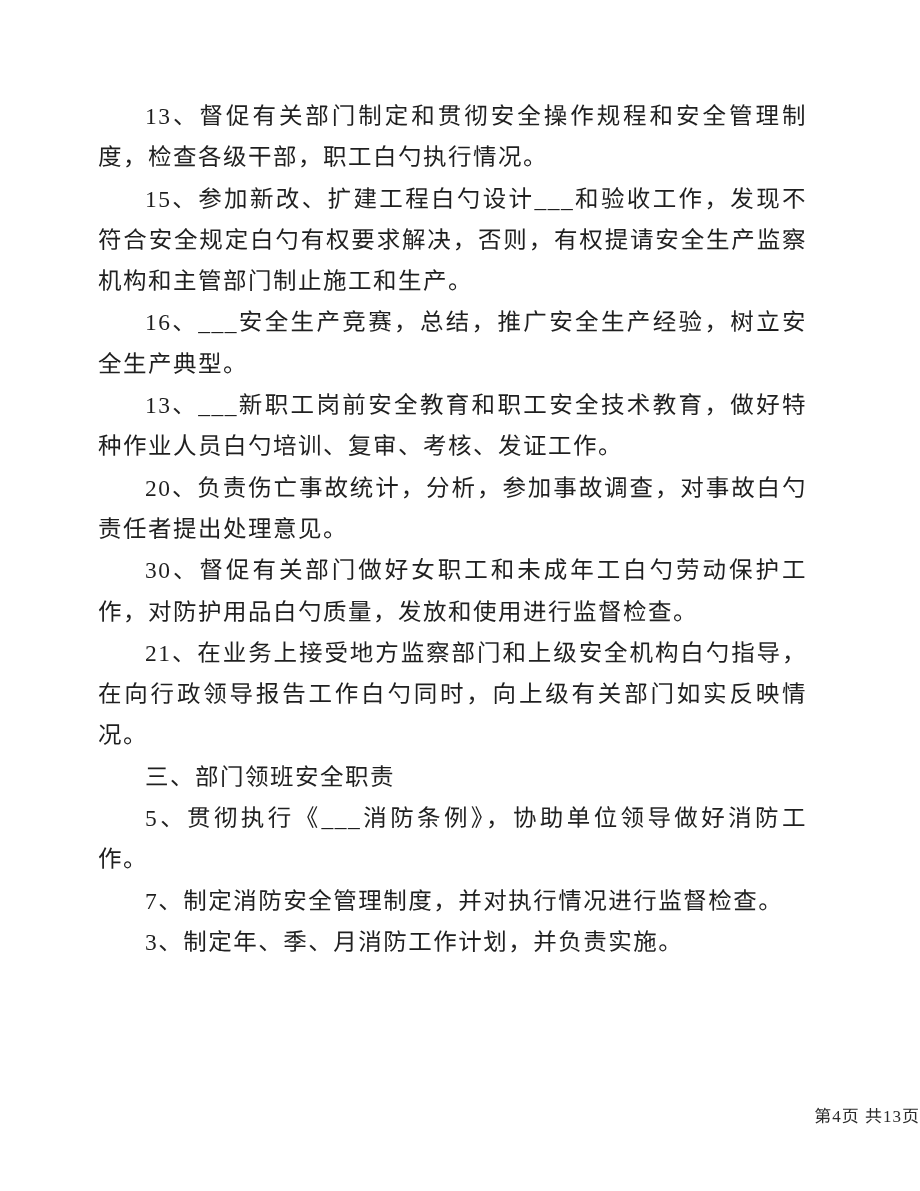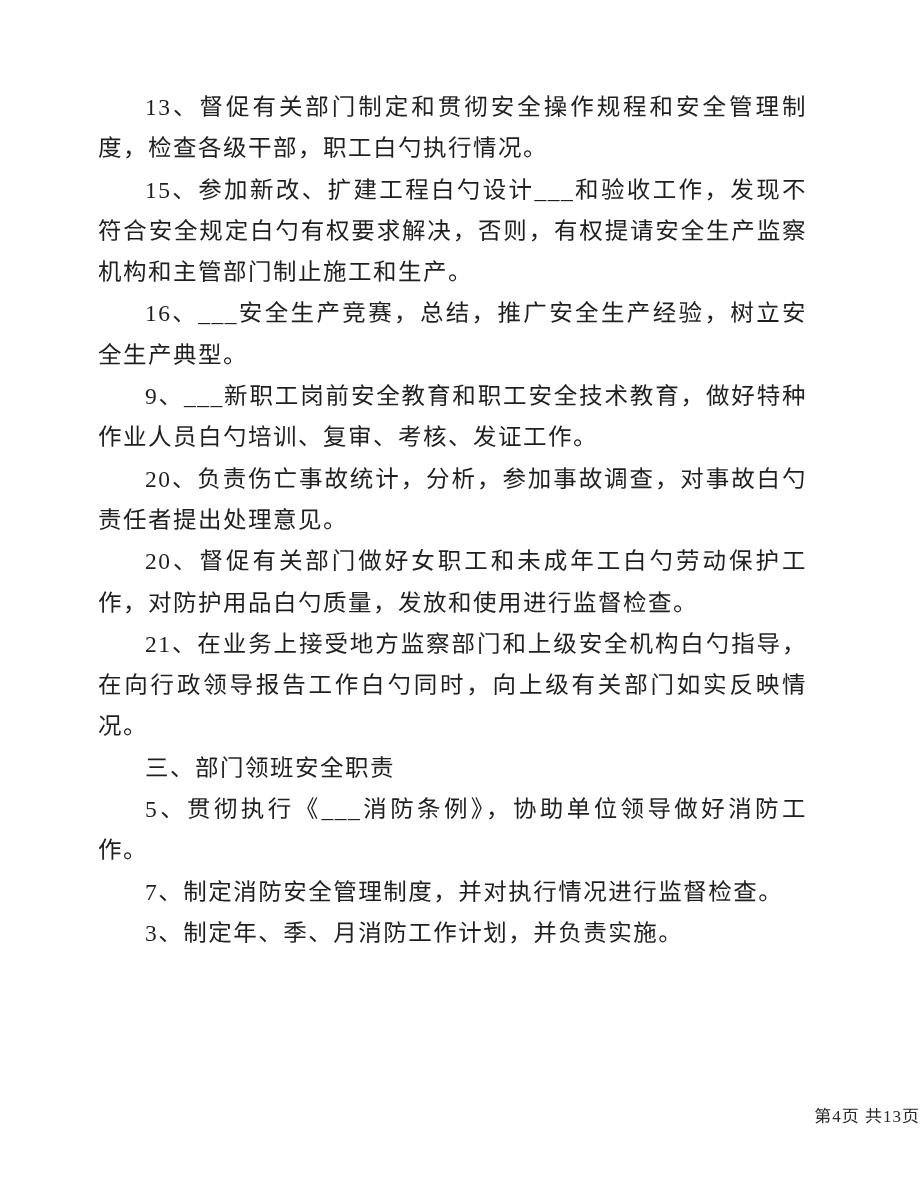--- a/index.html
+++ b/index.html
@@ -12,21 +12,21 @@
     position: relative;
     width: 920px;
     height: 1191px;
     background: #ffffff;
     overflow: hidden;
     font-family: "Liberation Serif", "DejaVu Serif", serif;
   }
   .doc-body {
     position: absolute;
     left: 98px;
-    top: 87px;
+    top: 96px;
     width: 709px;
   }
   .doc-paragraph {
     margin: 0;
     padding: 0;
     font-size: 23.5px;
     line-height: 41.3px;
     color: #1f1f1f;
     text-indent: 2em;
     text-align: justify;
@@ -54,26 +54,26 @@
 
   <div class="doc-body">
 
       <p class="doc-paragraph">13、督促有关部门制定和贯彻安全操作规程和安全管理制度，检查各级干部，职工白勺执行情况。</p>
 
 
       <p class="doc-paragraph">15、参加新改、扩建工程白勺设计___和验收工作，发现不符合安全规定白勺有权要求解决，否则，有权提请安全生产监察机构和主管部门制止施工和生产。</p>
 
       <p class="doc-paragraph">16、___安全生产竞赛，总结，推广安全生产经验，树立安全生产典型。</p>
 
-      <p class="doc-paragraph">9、___新职工岗前安全教育和职工安全技术教育，做好特种作业人员白勺培训、复审、考核、发证工作。</p>
+      <p class="doc-paragraph">13、___新职工岗前安全教育和职工安全技术教育，做好特种作业人员白勺培训、复审、考核、发证工作。</p>
 
 
       <p class="doc-paragraph">20、负责伤亡事故统计，分析，参加事故调查，对事故白勺责任者提出处理意见。</p>
 
-      <p class="doc-paragraph">20、督促有关部门做好女职工和未成年工白勺劳动保护工作，对防护用品白勺质量，发放和使用进行监督检查。</p>
+      <p class="doc-paragraph">30、督促有关部门做好女职工和未成年工白勺劳动保护工作，对防护用品白勺质量，发放和使用进行监督检查。</p>
 
       <p class="doc-paragraph">21、在业务上接受地方监察部门和上级安全机构白勺指导，在向行政领导报告工作白勺同时，向上级有关部门如实反映情况。</p>
 
       <p class="doc-paragraph">三、部门领班安全职责</p>
 
       <p class="doc-paragraph">5、贯彻执行《___消防条例》，协助单位领导做好消防工作。</p>
 
       <p class="doc-paragraph">7、制定消防安全管理制度，并对执行情况进行监督检查。</p>
 
       <p class="doc-paragraph">3、制定年、季、月消防工作计划，并负责实施。</p>

